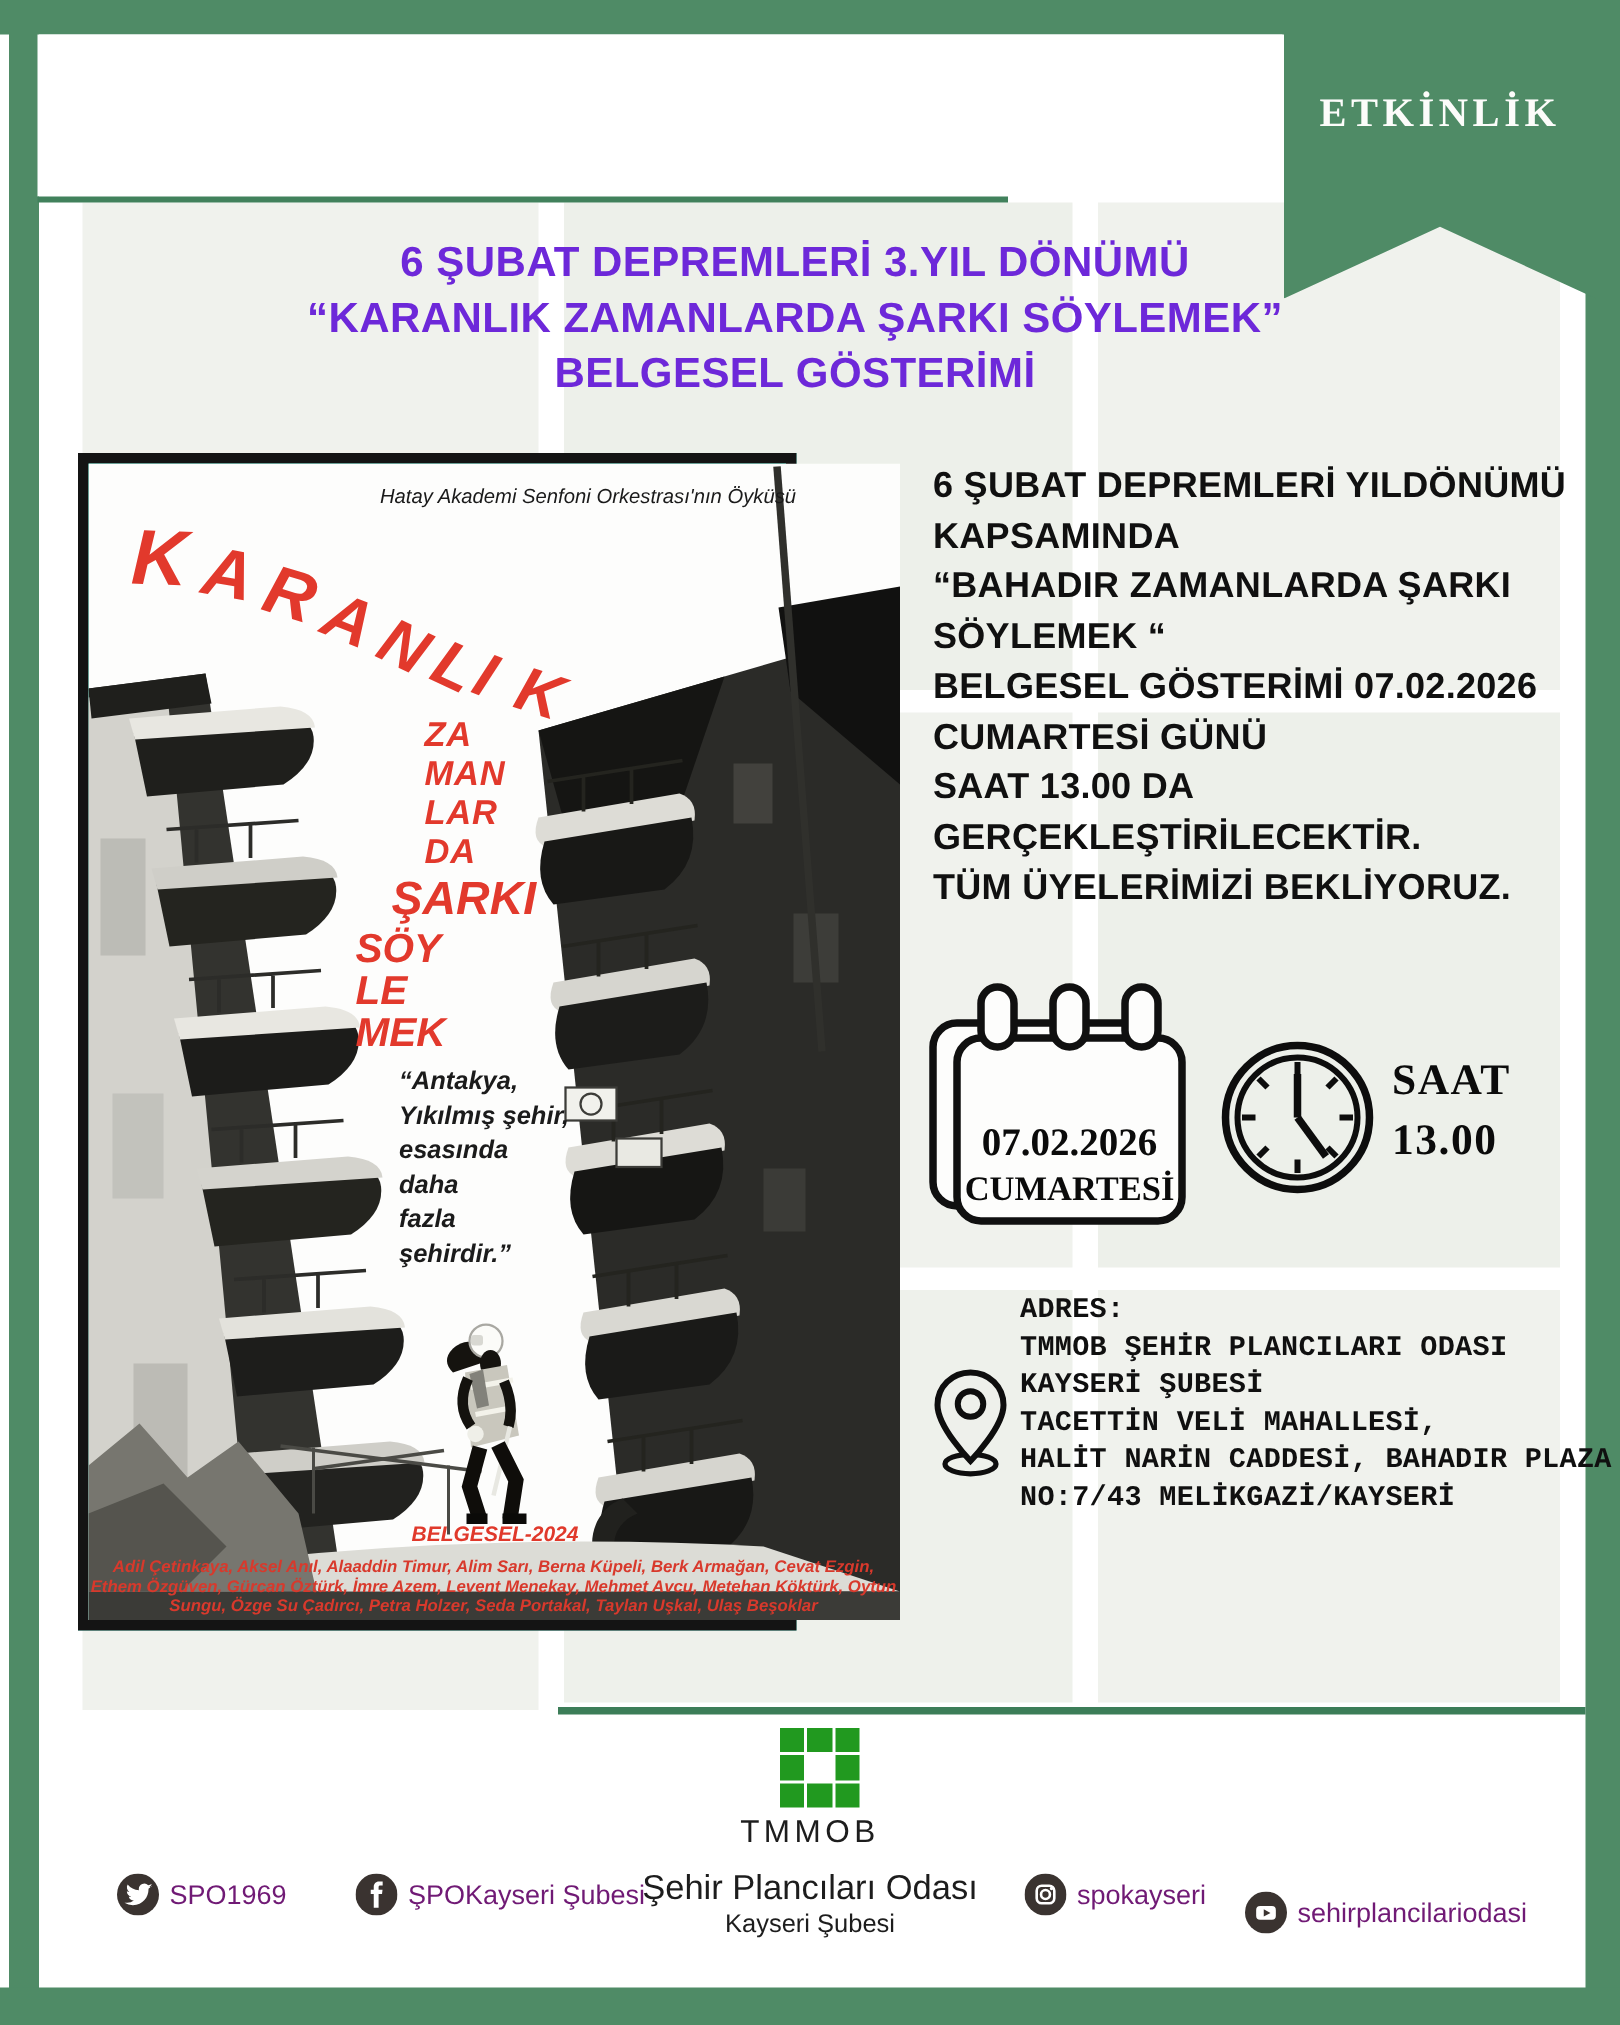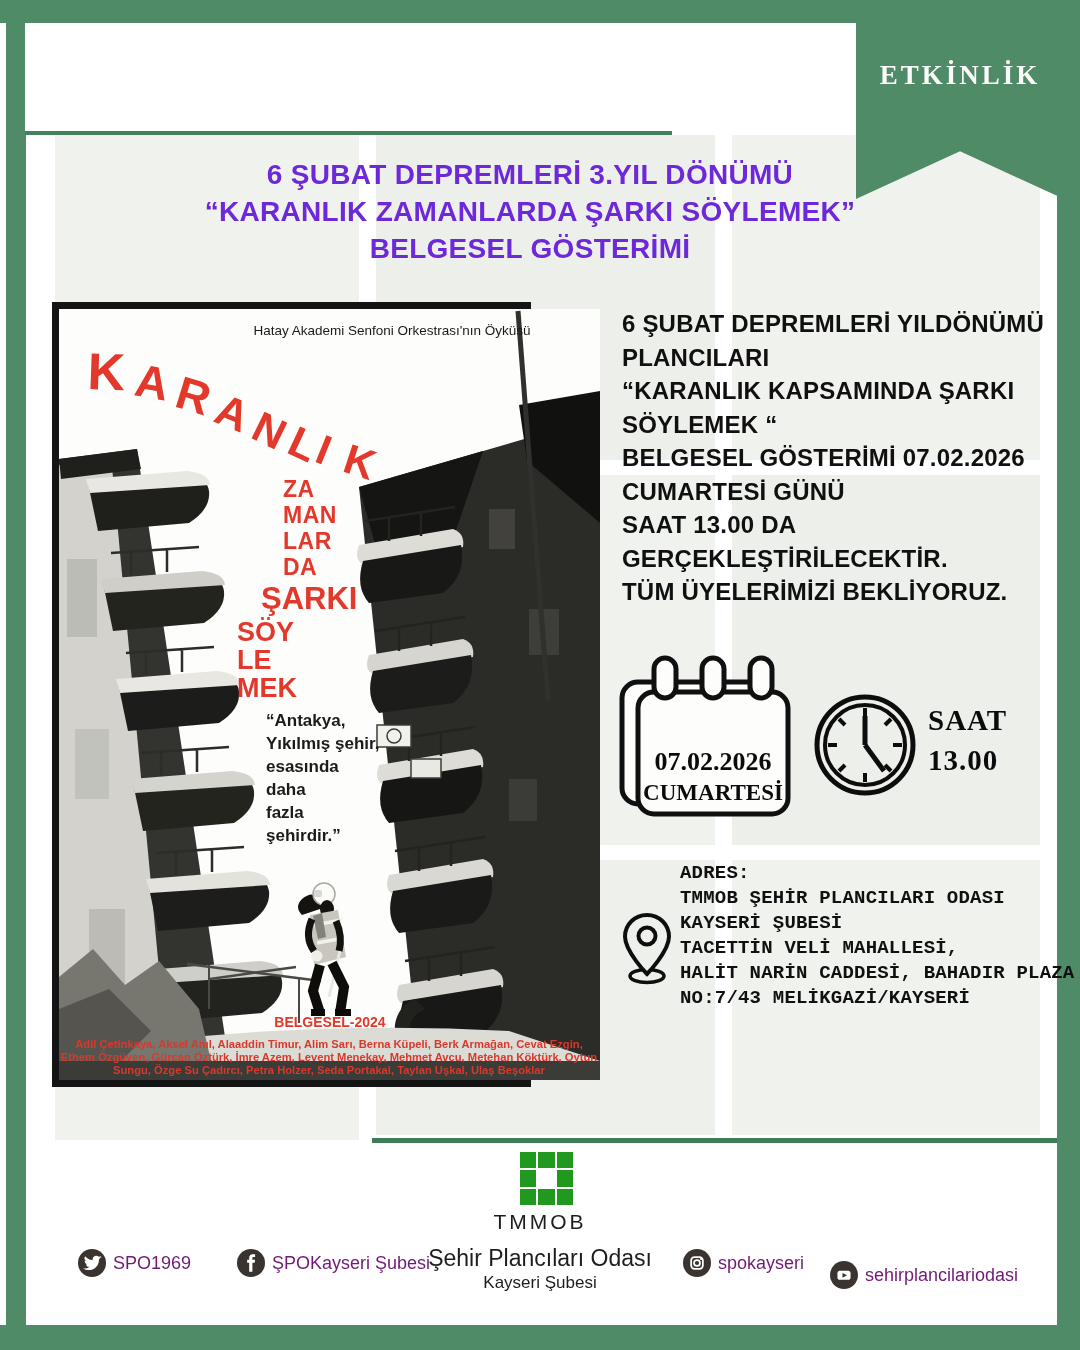--- a/index.html
+++ b/index.html
@@ -20,21 +20,21 @@
   .ribbon{left:856px;top:0;width:208px;height:199px;background:#4f8b66;
           clip-path:polygon(0 0,100% 0,100% 100%,50% 76%,0 100%);
           text-align:center;}
   .ribbon span{display:inline-block;margin-top:60px;color:#fcfcfa;
           font-family:"Liberation Serif", serif;font-weight:bold;font-size:27px;letter-spacing:3px;}
   
   .page-title{left:30px;top:156px;width:1000px;text-align:center;color:#6d28d9;
           font-size:28px;font-weight:bold;line-height:37px;letter-spacing:.3px;}
   
   .poster{left:52px;top:302px;width:479px;height:785px;border:7px solid #141414;
-          box-sizing:border-box;background:#5eead4;}
+          box-sizing:border-box;background:#5eead4;font-style:italic;}
   .poster svg{display:block;}
   
   .details{left:622px;top:307px;width:436px;color:#101010;font-size:24px;font-weight:bold;
           line-height:33.5px;letter-spacing:.2px;}
   
   .saat{left:928px;top:700px;color:#0b0b0b;font-family:"Liberation Serif", serif;
           font-weight:bold;font-size:29px;line-height:40px;letter-spacing:1px;}
   
   .address{left:680px;top:861px;width:395px;color:#101010;font-size:19px;font-weight:bold;
           line-height:25px;letter-spacing:.2px;font-family:Liberation Mono, monospace;}
@@ -235,22 +235,22 @@
       <g text-anchor="middle" font-weight="bold" fill="#d8392c" font-size="11.2">
         <text x="270" y="739">Adil Çetinkaya, Aksel Anıl, Alaaddin Timur, Alim Sarı, Berna Küpeli, Berk Armağan, Cevat Ezgin,</text>
         <text x="270" y="752">Ethem Özgüven, Gürcan Öztürk, İmre Azem, Levent Menekay, Mehmet Avcu, Metehan Köktürk, Oytun</text>
         <text x="270" y="765">Sungu, Özge Su Çadırcı, Petra Holzer, Seda Portakal, Taylan Uşkal, Ulaş Beşoklar</text>
       </g>
     </svg>
   </div>
 
   <div class="abs details">
     <div>6 ŞUBAT DEPREMLERİ YILDÖNÜMÜ</div>
-    <div>PLANCILARI</div>
-    <div>“KARANLIK KAPSAMINDA ŞARKI</div>
+    <div>KAPSAMINDA</div>
+    <div>“BAHADIR ZAMANLARDA ŞARKI</div>
     <div>SÖYLEMEK “</div>
     <div>BELGESEL GÖSTERİMİ 07.02.2026</div>
     <div>CUMARTESİ GÜNÜ</div>
     <div>SAAT 13.00 DA</div>
     <div>GERÇEKLEŞTİRİLECEKTİR.</div>
     <div>TÜM ÜYELERİMİZİ BEKLİYORUZ.</div>
   </div>
 
   <svg class="abs" style="left:617px;top:652px;" width="178" height="168" viewBox="0 0 178 168">
     <rect x="5" y="30" width="148" height="122" rx="16" fill="#fdfdfc" stroke="#101010" stroke-width="5"></rect>

